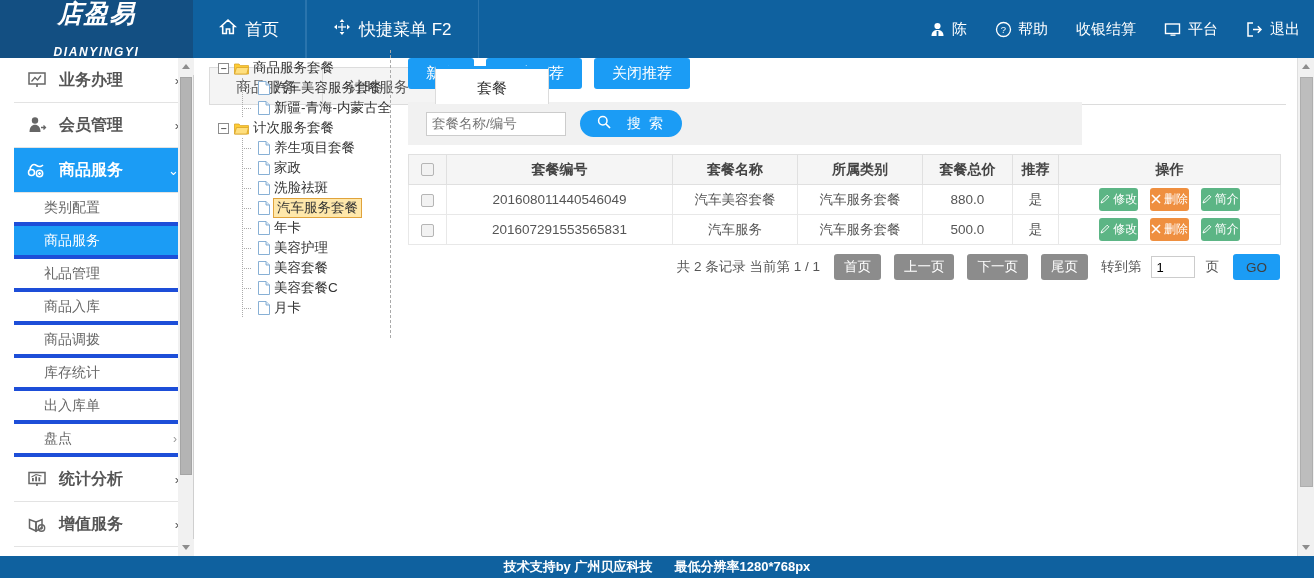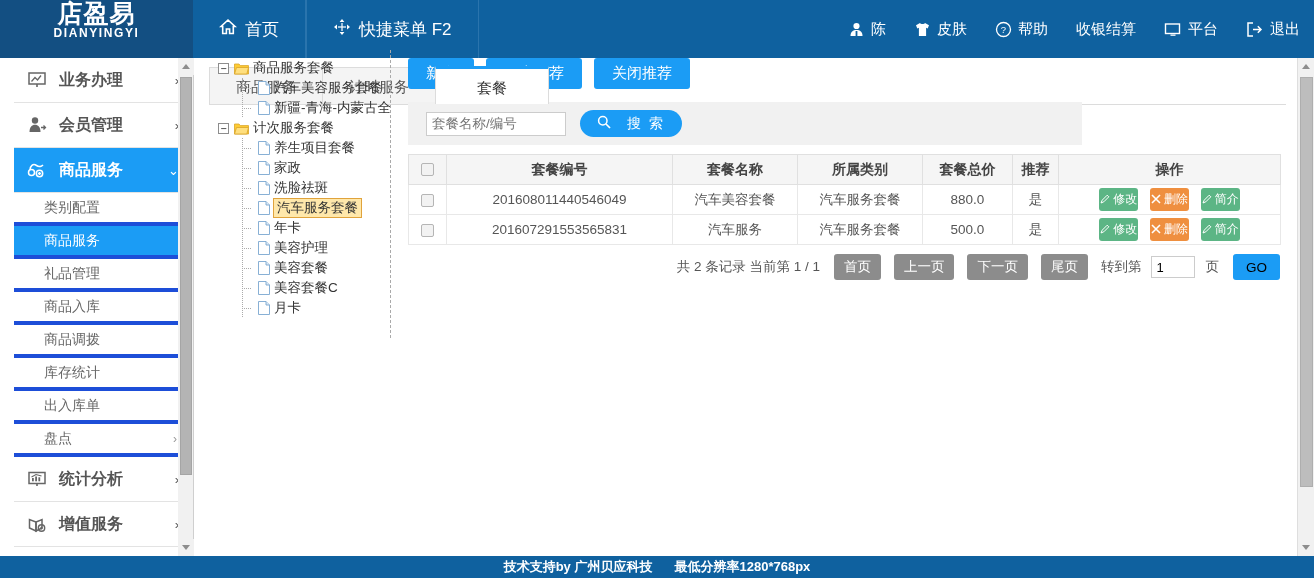--- a/index.html
+++ b/index.html
@@ -11,22 +11,23 @@
   }
 
   
   #top-header {
     position: absolute; left: 0; top: 0; width: 1314px; height: 58px;
     background: #0f619f;
     display: flex; align-items: stretch;
   }
   #logo-block {
     width: 193px; height: 58px; background: #134f82;
-    display: flex; flex-direction: column; align-items: center; justify-content: flex-start;
+    display: flex; flex-direction: column; align-items: center; justify-content: space-between;
     flex: 0 0 193px;
+    font-style: italic;
   }
   #logo-cn {
     color: #fff; font-weight: bold; font-size: 25px; letter-spacing: 1px;
     font-family: "DejaVu Sans", sans-serif; line-height: 27px;
   }
   #logo-en {
     color: #fff; font-weight: bold; font-size: 12px; letter-spacing: 1.6px;
     line-height: 12px; font-family: "Liberation Sans", sans-serif;
   }
   .nav-main {
@@ -205,21 +206,21 @@
   .pbtn {
     background: #8c8c8c; color: #fff; border: none; border-radius: 3px;
     height: 26px; padding: 0 10px; font-size: 13.5px; margin-right: 5px; cursor: pointer;
     font-family: "Liberation Sans", sans-serif;
   }
   #pg-input {
     width: 44px; height: 22px; border: 1px solid #ccc; font-size: 13px;
     padding: 0 4px; margin: 0 2px; font-family: "Liberation Sans", sans-serif;
   }
   #go-btn {
-    background: #1b9cf5; color: #000000; border: none; border-radius: 3px;
+    background: #1b9cf5; color: #404040; border: none; border-radius: 3px;
     height: 26px; padding: 0 13px; font-size: 13.5px; margin-left: 6px; cursor: pointer;
     font-family: "Liberation Sans", sans-serif;
   }
 
   
   #footer {
     position: absolute; left: 0; bottom: 0; width: 1314px; height: 22px;
     background: #0f619f; color: #fff; font-size: 13px;
     display: flex; align-items: center; justify-content: center; gap: 22px;
     font-weight: bold;
@@ -265,28 +266,20 @@
     <span class="ic">
       <svg width="17" height="17" viewBox="0 0 17 17">
           <circle cx="8.5" cy="5" r="3.1" fill="#fff"></circle>
           <path d="M2.5 15 C2.5 10.8 5 9 8.5 9 C12 9 14.5 10.8 14.5 15 Z" fill="#fff"></path>
           <rect x="7.6" y="10" width="1.8" height="5" fill="#0f619f"></rect>
         </svg>
     </span>
     <span>陈</span>
   </div>
 
-  <div class="nav-right">
-    <span class="ic">
-      <svg width="17" height="17" viewBox="0 0 17 17">
-          <path d="M6 2 L2 4.2 L3.3 7.4 L4.9 6.7 L4.9 15 L12.1 15 L12.1 6.7 L13.7 7.4 L15 4.2 L11 2 C10.4 3.4 6.6 3.4 6 2 Z" fill="#fff"></path>
-        </svg>
-    </span>
-    <span>皮肤</span>
-  </div>
 
   <div class="nav-right">
     <span class="ic">
       <svg width="17" height="17" viewBox="0 0 17 17">
           <circle cx="8.5" cy="8.5" r="7" fill="none" stroke="#fff" stroke-width="1.3"></circle>
           <text x="8.5" y="12.3" font-size="9.5" fill="#fff" text-anchor="middle" font-family="Liberation Sans">?</text>
         </svg>
     </span>
     <span>帮助</span>
   </div>

